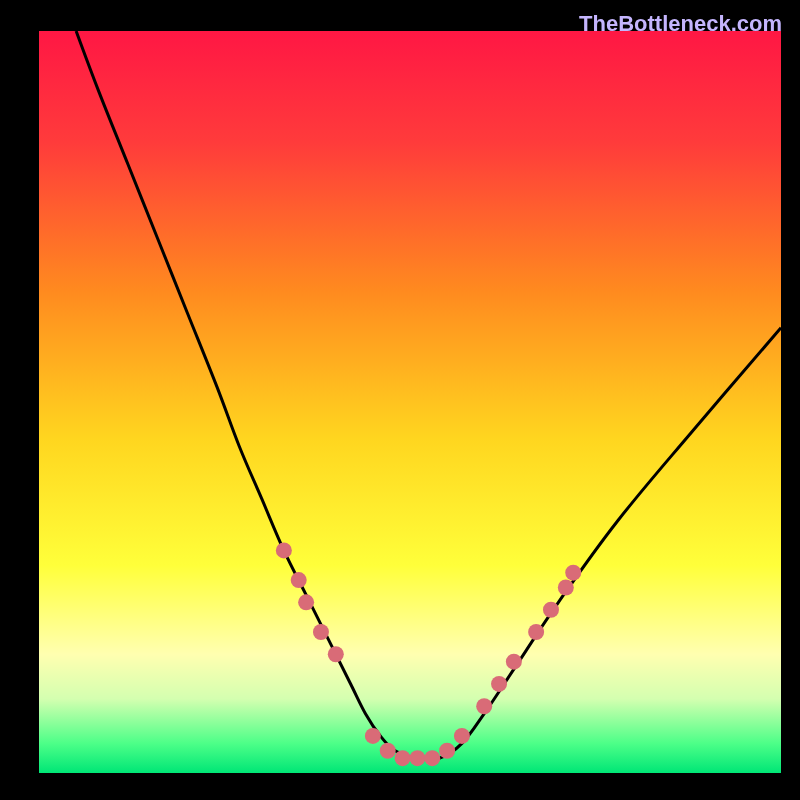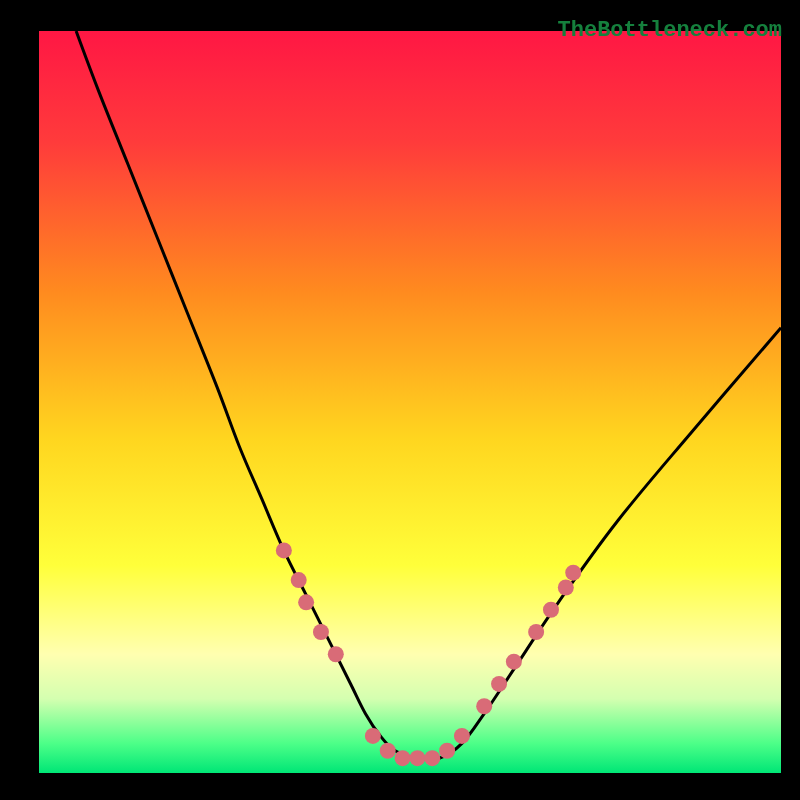--- a/index.html
+++ b/index.html
@@ -6,27 +6,26 @@
     margin: 0;
     padding: 0;
     background: #000;
     width: 800px;
     height: 800px;
     position: relative;
     font-family: Arial, sans-serif;
   }
   .watermark {
     position: absolute;
-    top: 18px;
+    top: 11px;
     right: 18px;
-    color: #15803d;
+    color: #c4b5fd;
     font-size: 22px;
     font-weight: bold;
     z-index: 10;
-    font-family: Liberation Mono, monospace;
   }
   .plot-frame {
     position: absolute;
     left: 39px;
     top: 31px;
     width: 742px;
     height: 742px;
     background: #000;
   }
   .plot-area {

